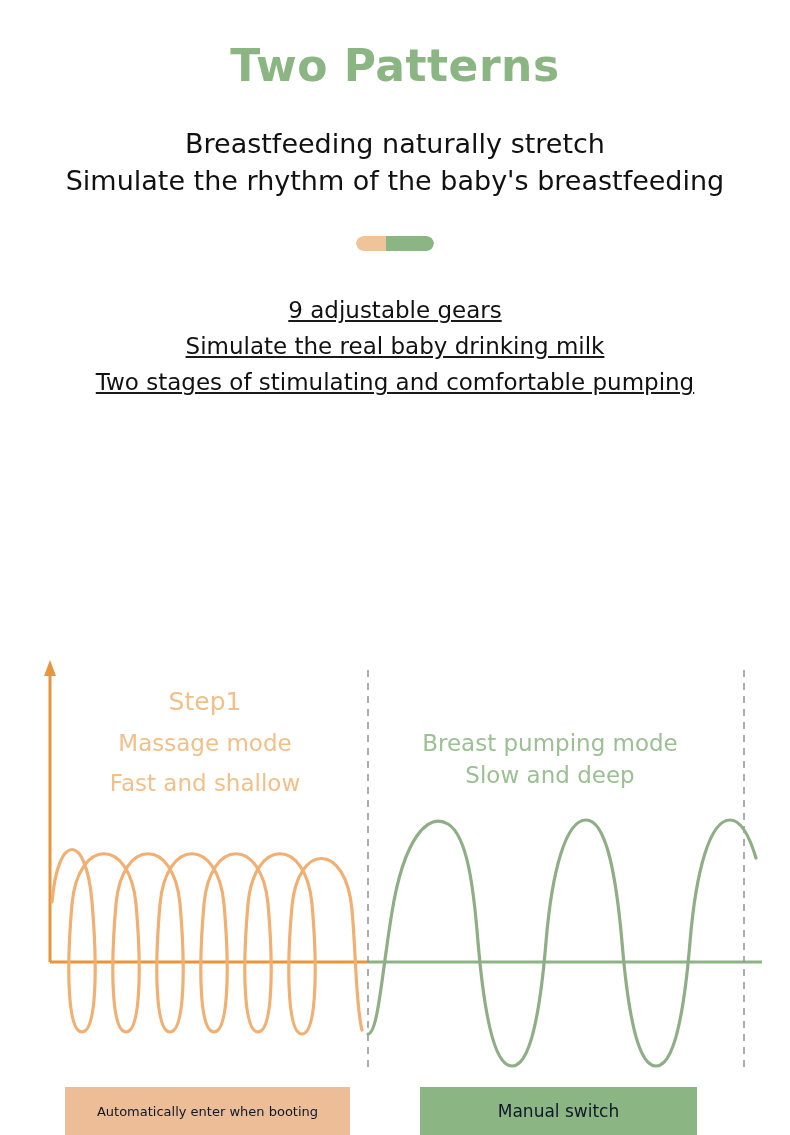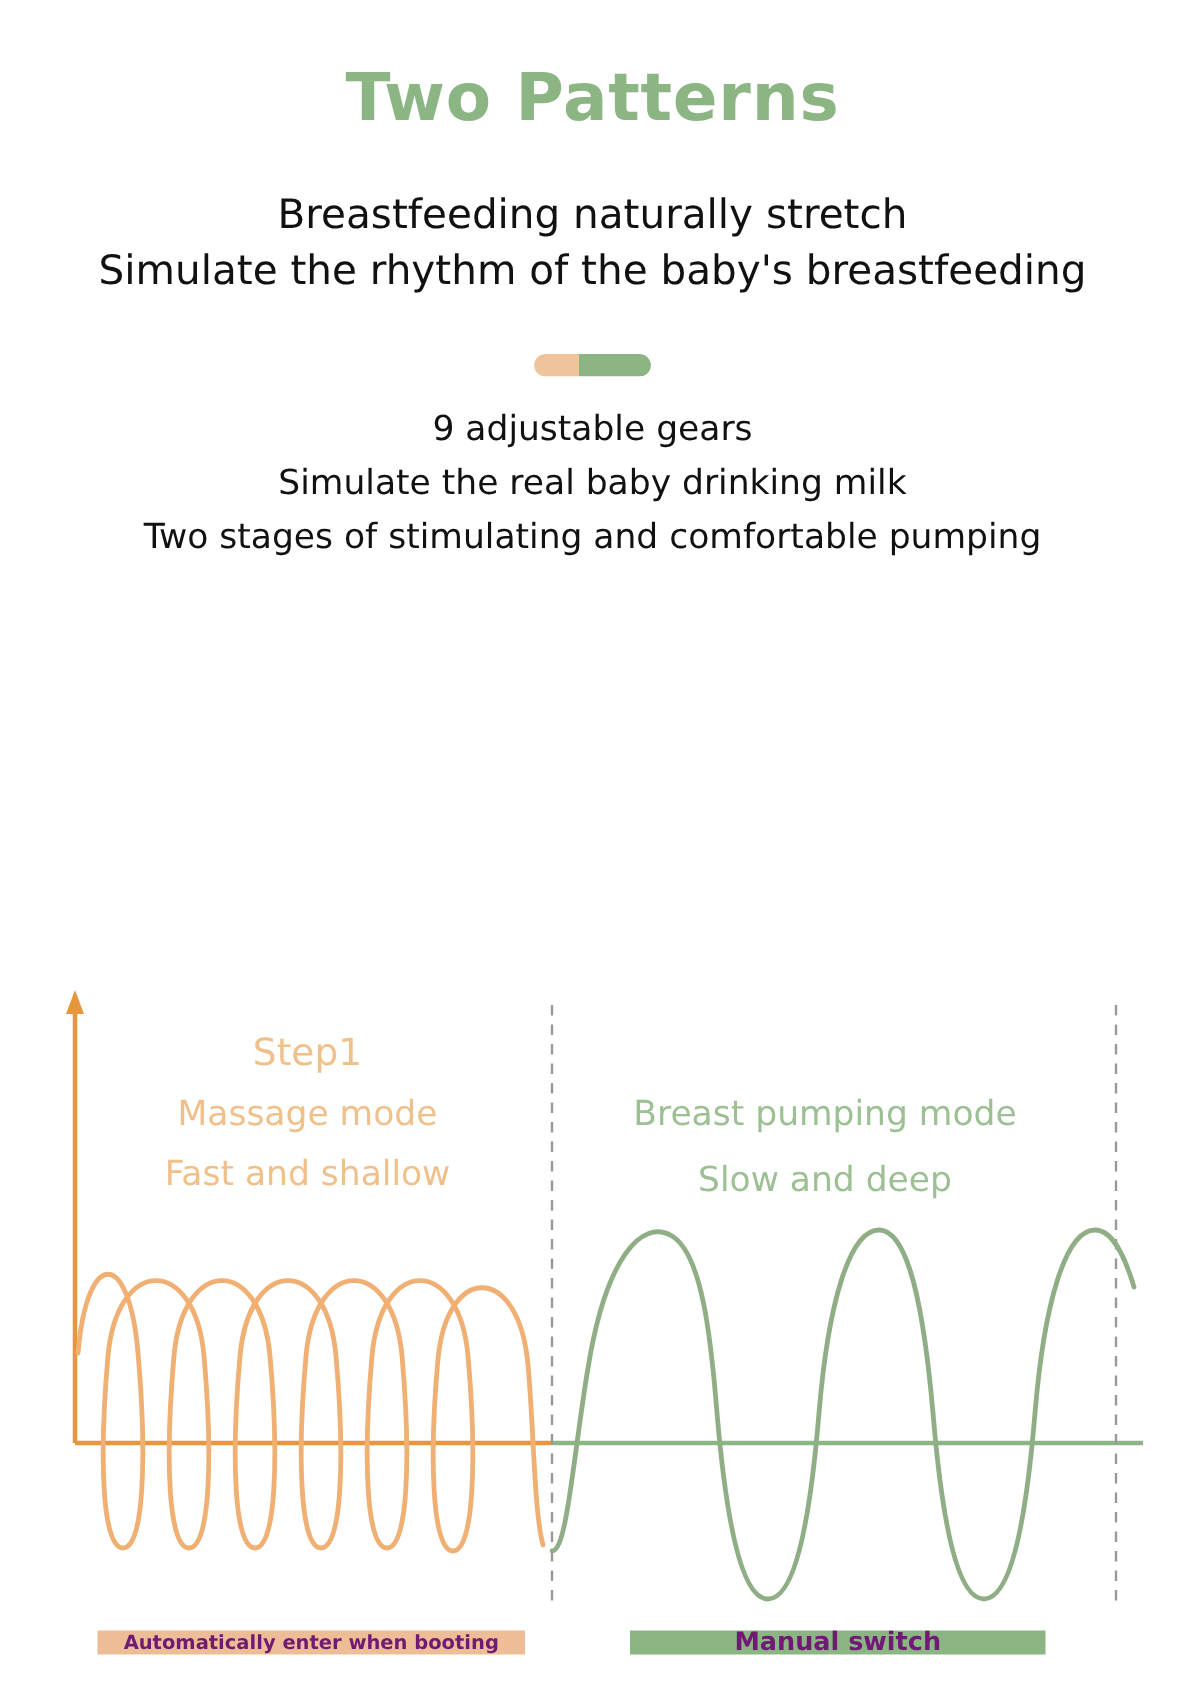--- a/index.html
+++ b/index.html
@@ -58,21 +58,22 @@
     width: 30px;
     background: #f0c49a;
     border-radius: 8px 0 0 8px;
   }
   .pill-right {
     width: 48px;
     background: #8cb584;
     border-radius: 0 8px 8px 0;
   }
   .line-group {
-    margin-top: 22px;
+    margin-top: 46px;
+    text-decoration: underline;
   }
   .cline {
     text-align: center;
     font-size: 23px;
     color: #111111;
     margin-top: 10px;
   }
   .chart {
     position: absolute;
     left: 0;
@@ -82,27 +83,27 @@
   }
   .legend-row {
     position: absolute;
     left: 0;
     top: 1045px;
     width: 790px;
     height: 40px;
   }
   .legend-box {
     position: absolute;
-    height: 16px;
+    height: 48px;
     display: flex;
     align-items: center;
     justify-content: center;
-    color: #701a75;
+    color: #0f172a;
     font-size: 14px;
-    font-weight: bold;
+    font-weight: normal;
   }
   .legend-massage {
     left: 65px;
     top: 0;
     width: 285px;
     background: #ecbd96;
     font-size: 13px;
   }
   .legend-manual {
     left: 420px;
@@ -114,21 +115,21 @@
   .step-label {
     position: absolute;
     text-align: center;
     font-size: 25px;
   }
   .step1-title { left: 110px; top: 45px; width: 190px; color: #f0c08a; }
   .step1-l1 { left: 95px; top: 88px; width: 220px; color: #f0c08a; font-size: 23px; }
   .step1-l2 { left: 85px; top: 128px; width: 240px; color: #f0c08a; font-size: 23px; }
   .step2-title { left: 455px; top: 45px; width: 190px; color: #9cbf93; }
   .step2-l1 { left: 400px; top: 88px; width: 300px; color: #9cbf93; font-size: 23px; }
-  .step2-l2 { left: 425px; top: 132px; width: 250px; color: #9cbf93; font-size: 23px; }
+  .step2-l2 { left: 425px; top: 120px; width: 250px; color: #9cbf93; font-size: 23px; }
 </style>
 </head>
 <body>
 
 <div class="page">
 
   <h1 class="title">Two Patterns</h1>
 
   <div class="sub1">Breastfeeding naturally stretch</div>
   <div class="sub2">Simulate the rhythm of the baby's breastfeeding</div>

